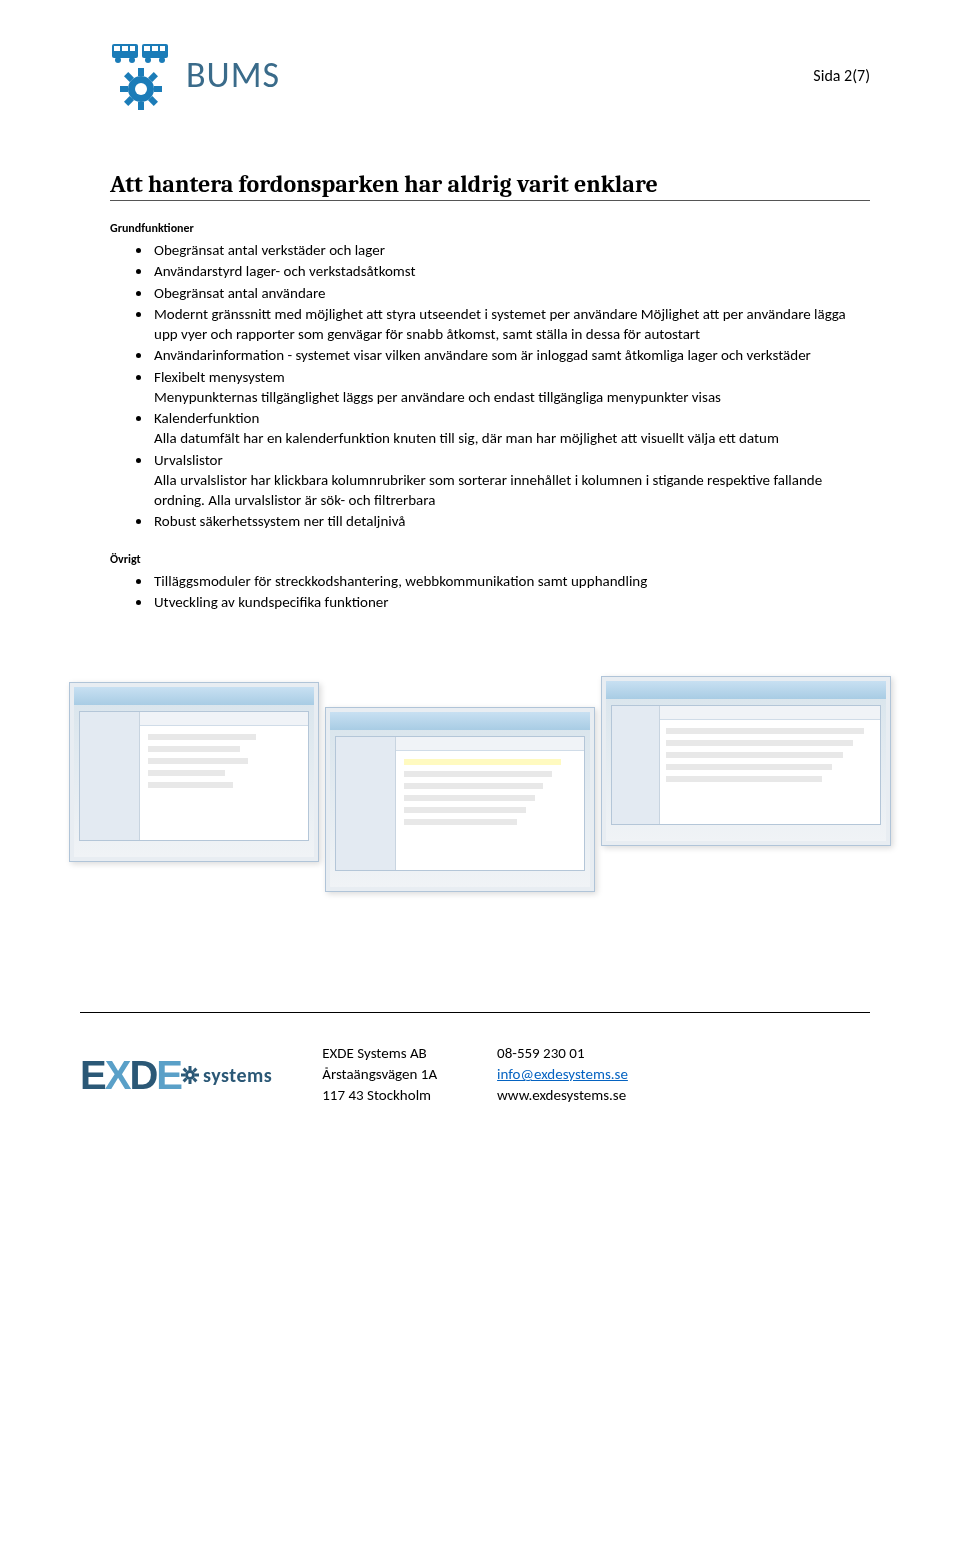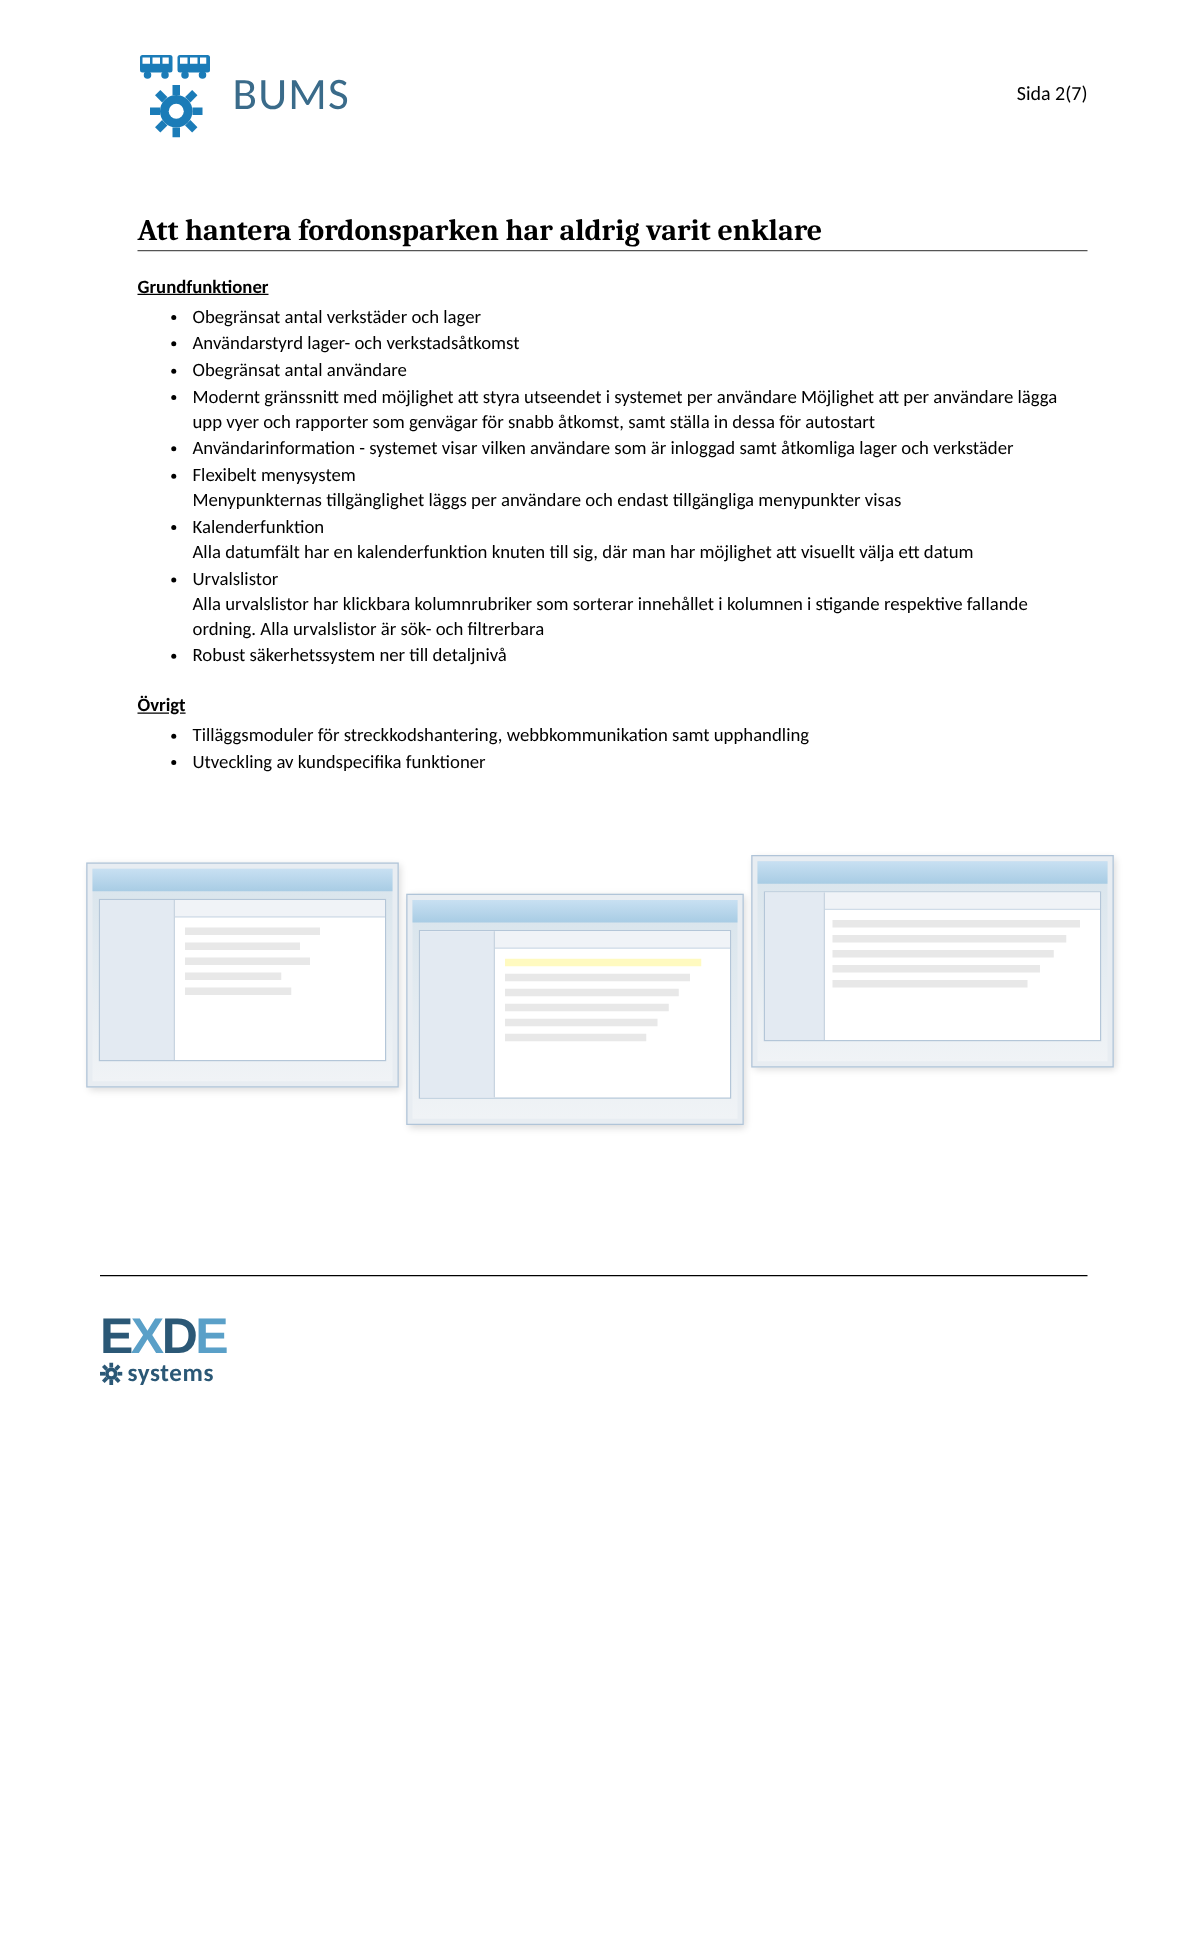--- a/index.html
+++ b/index.html
@@ -44,24 +44,23 @@
       font-family: Cambria, serif;
       font-size: 24px;
       font-weight: bold;
       color: #000;
       border-bottom: 1px solid #555;
       padding-bottom: 2px;
       margin-bottom: 20px;
     }
     .section-heading {
       font-weight: bold;
-      font-size: 15px;
+      font-size: 12px;
       margin-top: 20px;
       margin-bottom: 5px;
-      text-decoration: underline;
     }
     ul {
       list-style: disc;
       margin-left: 42px;
       margin-bottom: 10px;
     }
     li {
       font-size: 15px;
       line-height: 1.35;
       padding-left: 2px;
@@ -113,21 +112,22 @@
       margin-left: -30px;
     }
     .footer {
       display: flex;
       align-items: center;
       gap: 50px;
       margin-left: -30px;
     }
     .exde-logo {
       display: flex;
-      flex-direction: column;
+      flex-direction: row;
+      align-items: center;
     }
     .exde-top {
       font-family: Arial, sans-serif;
       font-size: 40px;
       font-weight: 900;
       letter-spacing: -2px;
       line-height: 0.9;
     }
     .exde-e { color: #2b5876; }
     .exde-x { color: #5aa0c8; }
@@ -312,13 +312,25 @@
           <rect x="5" y="-1.5" width="4" height="3"></rect>
           <rect x="-1.5" y="-9" width="3" height="4" transform="rotate(45)"></rect>
           <rect x="-1.5" y="5" width="3" height="4" transform="rotate(45)"></rect>
           <rect x="-1.5" y="-9" width="3" height="4" transform="rotate(-45)"></rect>
           <rect x="-1.5" y="5" width="3" height="4" transform="rotate(-45)"></rect>
         </g>
       </svg>
       <span>systems</span>
     </div>
   </div>
+  <div class="footer-cols">
+    <div class="footer-col">
+      <div>EXDE Systems AB</div>
+      <div>Årstaängsvägen 1A</div>
+      <div>117 43 Stockholm</div>
+    </div>
+    <div class="footer-col">
+      <div>08-559 230 01</div>
+      <div><a class="link">info@exdesystems.se</a></div>
+      <div>www.exdesystems.se</div>
+    </div>
+  </div>
 </div>
 
 </body></html>

